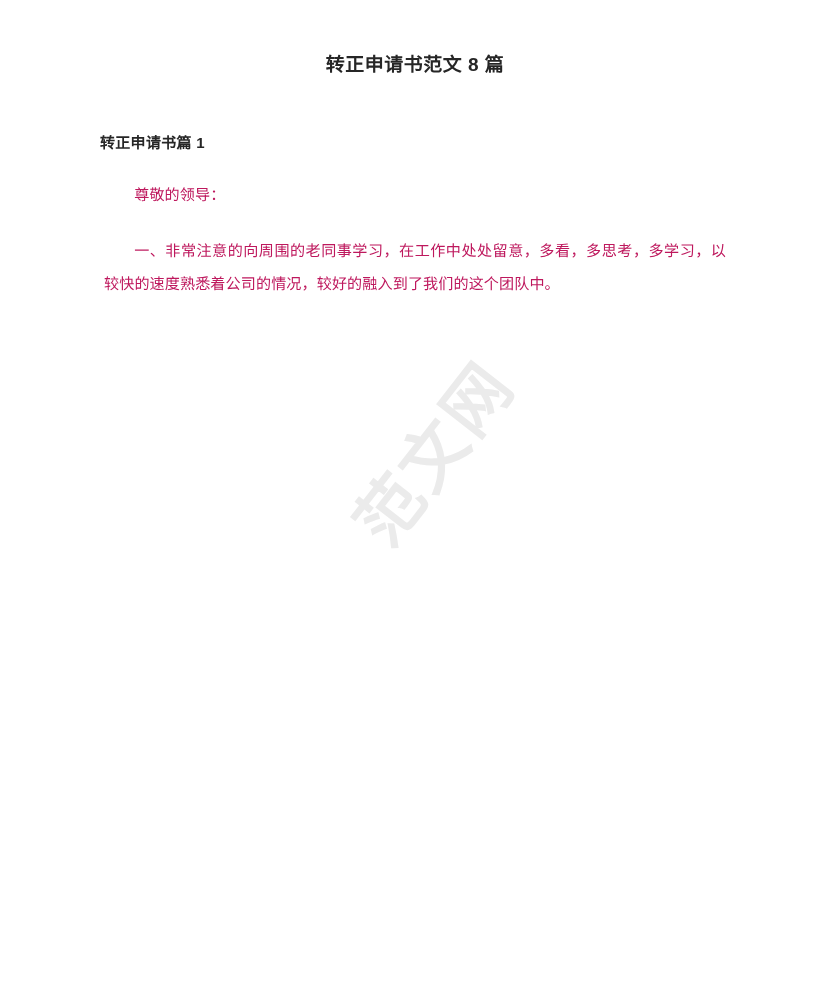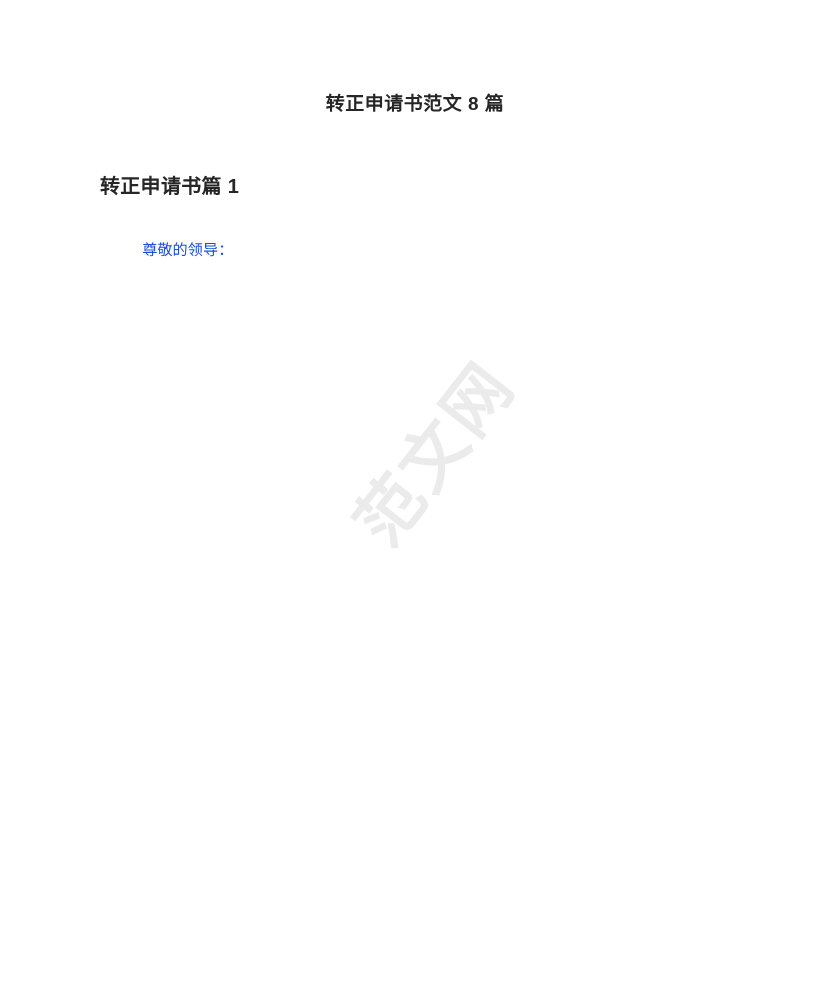--- a/index.html
+++ b/index.html
@@ -59,42 +59,42 @@
     padding: 0 100px;
   }
 
   .doc-title {
     text-align: center;
     font-size: 19px;
     font-weight: 700;
     color: #262626;
     letter-spacing: 0.5px;
     margin: 0;
-    padding-top: 88px;
+    padding-top: 49px;
   }
 
   .section-heading {
-    font-size: 20px;
+    font-size: 15px;
     font-weight: 700;
     color: #262626;
     margin: 0;
     padding-top: 55px;
     letter-spacing: 0.3px;
   }
 
   .body-block {
     padding-top: 22px;
   }
 
   p.para {
-    margin: 12px;
+    margin: 4px;
     padding: 0 0 18px 0;
     font-size: 15.1px;
     line-height: 33.5px;
-    color: #1d4ed8;
+    color: #be185d;
     text-indent: 2em;
     text-align: justify;
     text-justify: inter-ideograph;
     letter-spacing: 0.1px;
   }
   p.para:last-child {
     padding-bottom: 0;
   }
 </style>
 </head>
@@ -107,16 +107,17 @@
   </div>
 
   <div class="content">
 
     <h1 class="doc-title" id="doc-title">转正申请书范文 8 篇</h1>
 
     <h2 class="section-heading">转正申请书篇 1</h2>
 
     <div class="body-block">
       <p class="para">尊敬的领导：</p>
+      <p class="para">一、非常注意的向周围的老同事学习，在工作中处处留意，多看，多思考，多学习，以较快的速度熟悉着公司的情况，较好的融入到了我们的这个团队中。</p>
     </div>
 
   </div>
 </div>
 
 </body></html>

